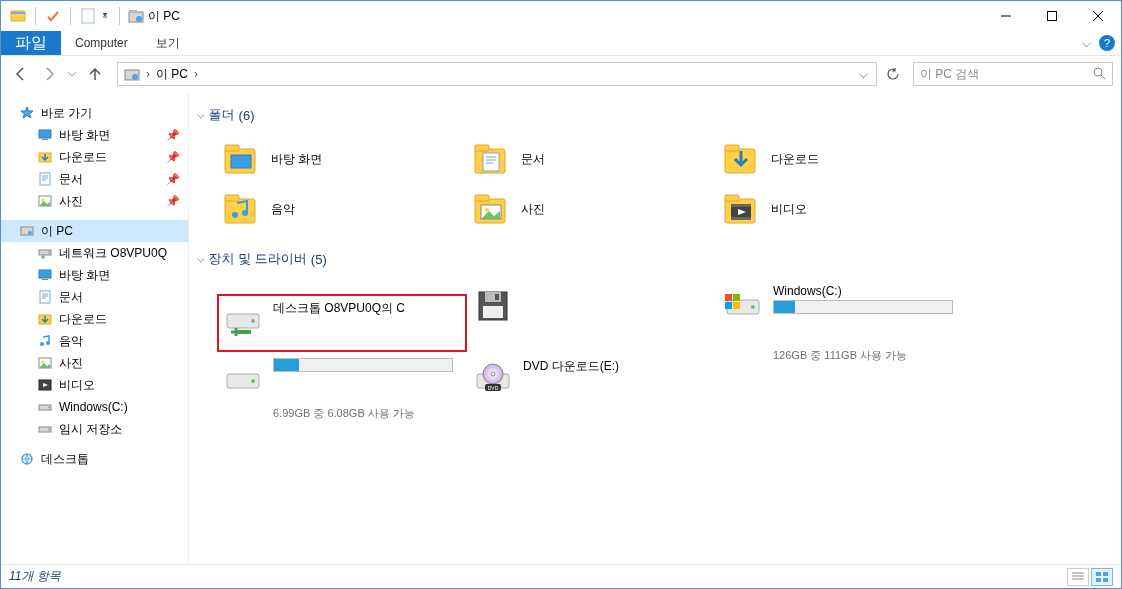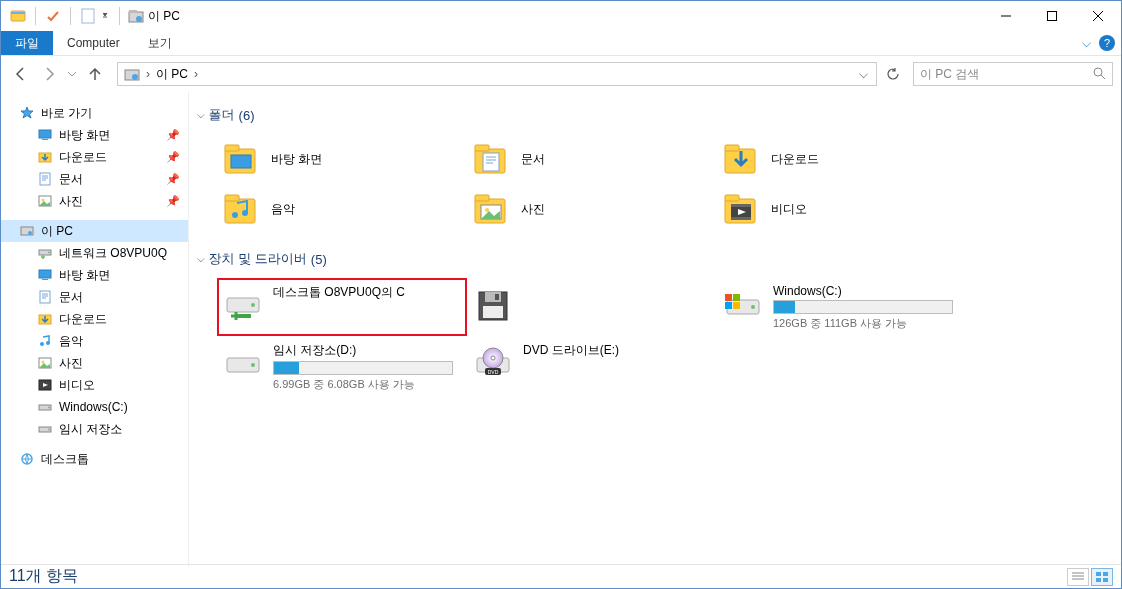--- a/index.html
+++ b/index.html
@@ -11,21 +11,21 @@
 .titlebar .qat-icon { width: 22px; height: 22px; display: flex; align-items: center; justify-content: center; }
 .titlebar .sep { width: 1px; height: 18px; background: #ccc; margin: 0 4px; }
 .titlebar .title-icon { width: 16px; height: 16px; margin: 0 4px; }
 .titlebar .title-text { font-size: 12px; }
 .titlebar .caption { margin-left: auto; display: flex; }
 .titlebar .caption div { width: 46px; height: 30px; display: flex; align-items: center; justify-content: center; }
 .titlebar .caption svg { stroke: #000; fill: none; }
 
 
 .ribbon { height: 25px; display: flex; align-items: stretch; border-bottom: 1px solid #e5e5e5; }
-.ribbon .file-tab { background: #1979ca; color: #fff; padding: 0 14px; display: flex; align-items: center; font-size: 12px; }
+.ribbon .file-tab { background: #1979ca; color: #fff; padding: 0 14px; display: flex; align-items: center; font-size: 16px; }
 .ribbon .tab { padding: 0 14px; display: flex; align-items: center; font-size: 12px; color: #333; }
 .ribbon .right { margin-left: auto; display: flex; align-items: center; padding: 0 6px; gap: 8px; }
 .ribbon .help { width: 16px; height: 16px; border-radius: 50%; background: #1979ca; color: #fff; display: flex; align-items: center; justify-content: center; font-size: 11px; }
 
 
 .navbar { height: 36px; display: flex; align-items: center; padding: 4px 8px; gap: 4px; }
 .navbar .nav-btn { width: 24px; height: 24px; display: flex; align-items: center; justify-content: center; }
 .navbar .nav-btn.disabled svg { stroke: #999; }
 .navbar .nav-btn svg { stroke: #555; fill: none; }
 .addr { flex: 1; height: 24px; border: 1px solid #ccc; display: flex; align-items: center; padding: 0 2px; margin-left: 6px; }
@@ -50,30 +50,30 @@
 .main { flex: 1; padding: 10px 8px; overflow: hidden; }
 .group-header { display: flex; align-items: center; gap: 4px; padding: 4px 0; color: #1a3e6e; font-size: 13px; }
 .group-header .chev { color: #666; font-size: 10px; }
 .folder-grid { display: flex; flex-wrap: wrap; padding: 6px 0 12px 20px; }
 .folder-item { width: 250px; height: 50px; display: flex; align-items: center; gap: 10px; padding: 4px; }
 .folder-item .big-icon { width: 40px; height: 40px; display: flex; align-items: center; justify-content: center; flex-shrink: 0; }
 .folder-item .flabel { font-size: 12px; }
 
 .drive-grid { display: flex; flex-wrap: wrap; padding: 6px 0 0 20px; }
 .drive-item { width: 250px; height: 58px; display: flex; align-items: flex-start; gap: 10px; padding: 6px; }
-.drive-item.highlighted { border: 2px solid #e81123; padding: 4px; }
+.drive-item.highlighted { border: 2px solid #e81123; padding: 4px; margin-top: 16px; }
 .drive-item .big-icon { width: 40px; height: 40px; display: flex; align-items: center; justify-content: center; flex-shrink: 0; margin-top: 2px; }
 .drive-item .drive-body { display: flex; flex-direction: column; gap: 2px; flex: 1; }
 .drive-item .drive-name { font-size: 12px; }
 .drive-item .usage-bar { width: 180px; height: 14px; border: 1px solid #bdbdbd; background: #f0f0f0; position: relative; }
 .drive-item .usage-fill { position: absolute; left: 0; top: 0; bottom: 0; background: #26a0da; }
-.drive-item .usage-text { font-size: 11px; color: #6d6d6d; }
-
-
-.statusbar { position: absolute; bottom: 0; left: 0; right: 0; height: 24px; border-top: 1px solid #e5e5e5; display: flex; align-items: center; padding: 0 8px; font-size: 16px; color: #1a3e6e; }
+.drive-item .usage-text { font-size: 11px; color: #6d6d6d; margin-top: 32px; }
+
+
+.statusbar { position: absolute; bottom: 0; left: 0; right: 0; height: 24px; border-top: 1px solid #e5e5e5; display: flex; align-items: center; padding: 0 8px; font-size: 12px; color: #1a3e6e; font-style: italic; }
 .statusbar .view-btns { margin-left: auto; display: flex; gap: 2px; }
 .statusbar .view-btn { width: 22px; height: 18px; border: 1px solid #ccc; display: flex; align-items: center; justify-content: center; }
 
 .ico-folder { fill: #ffcf48; stroke: #e0a82e; }
 </style>
 </head>
 <body>
 
 <div class="titlebar">
   <div class="qat">
@@ -476,21 +476,20 @@
           </div>
         </div>
         <div class="drive-item">
           <div class="big-icon">
             <svg width="40" height="40" viewBox="0 0 40 40">
               <rect x="4" y="14" width="32" height="14" rx="2" fill="#e8e8e8" stroke="#aaa"></rect>
               <circle cx="30" cy="21" r="2" fill="#6fbf73"></circle>
             </svg>
           </div>
           <div class="drive-body">
-            <div class="drive-name">임시 저장소(D:)</div>
             <div class="usage-bar">
               <div class="usage-fill" style="width:14%"></div>
             </div>
             <div class="usage-text">6.99GB 중 6.08GB 사용 가능</div>
           </div>
         </div>
         <div class="drive-item">
           <div class="big-icon">
             <svg width="40" height="40" viewBox="0 0 40 40">
               <rect x="4" y="14" width="32" height="14" rx="2" fill="#e8e8e8" stroke="#aaa"></rect>
@@ -500,21 +499,21 @@
                   <stop offset="0" stop-color="#fff"></stop>
                   <stop offset="1" stop-color="#c8a8e8"></stop>
                 </radialGradient>
               </defs>
               <circle cx="20" cy="14" r="2" fill="#fff" stroke="#888"></circle>
               <rect x="12" y="24" width="16" height="7" rx="2" fill="#333"></rect>
               <text x="20" y="30" font-size="5" fill="#fff" text-anchor="middle">DVD</text>
             </svg>
           </div>
           <div class="drive-body">
-            <div class="drive-name">DVD 드라이브(E:)</div>
+            <div class="drive-name">DVD 다운로드(E:)</div>
           </div>
         </div>
       </div>
   </div>
 </div>
 
 <div class="statusbar">
   <span>11개 항목</span>
   <div class="view-btns">
     <div class="view-btn">

